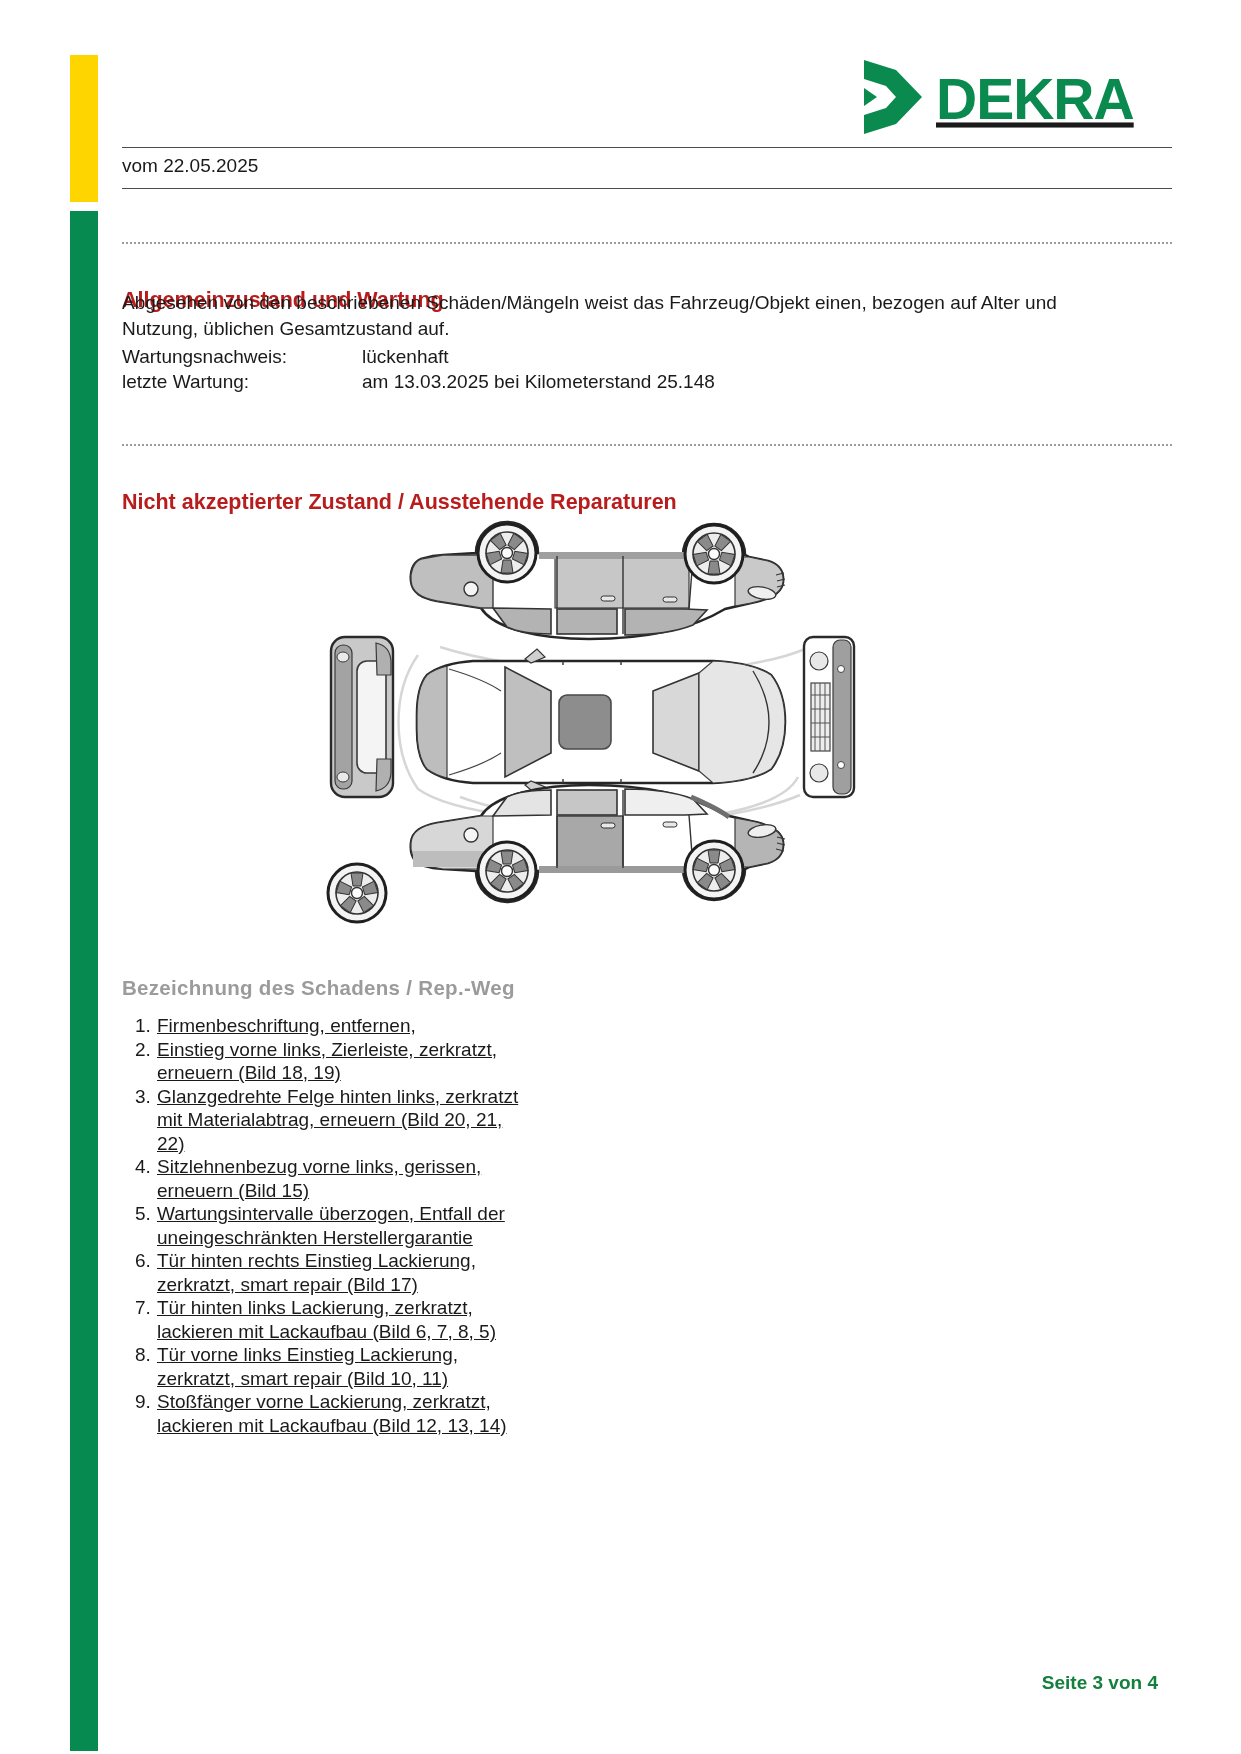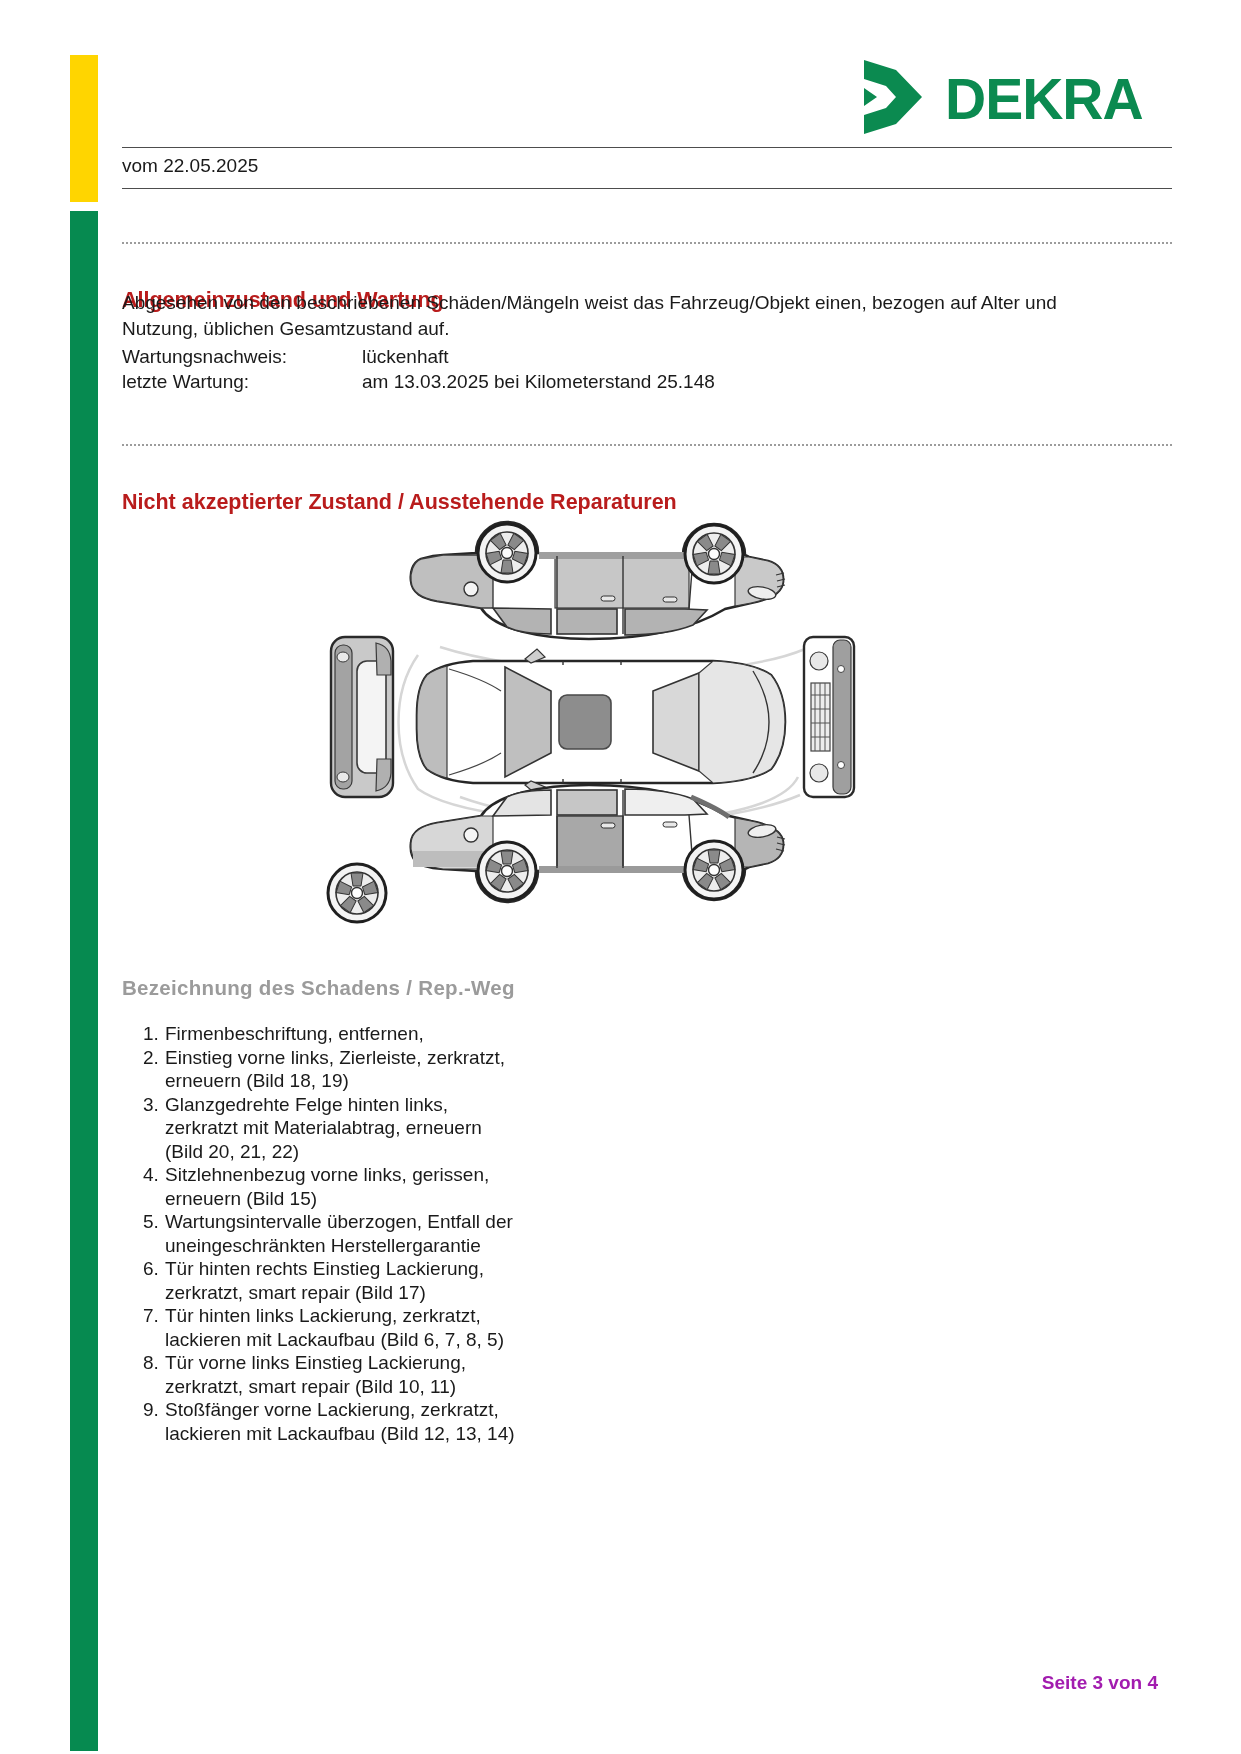--- a/index.html
+++ b/index.html
@@ -7,21 +7,21 @@
     width:1241px;height:1754px;position:relative;background:#ffffff;
     font-family:"Liberation Sans",sans-serif;color:#1a1a1a;overflow:hidden;
   }
   .abs{position:absolute;}
 
   
   .bar-yellow{left:70px;top:55px;width:28px;height:147px;background:#FFD500;}
   .bar-green{left:70px;top:211px;width:28px;height:1540px;background:#068A50;}
 
   
-  .logo{left:862px;top:58px;display:flex;align-items:center;gap:21px;}
+  .logo{left:862px;top:58px;display:flex;align-items:center;gap:12px;text-decoration:underline;}
   .logo .word{
     font-size:57px;font-weight:bold;letter-spacing:-1px;color:#0B8A50;
     line-height:1;transform:scaleY(1.02);
   }
 
   
   .rule{left:122px;width:1050px;border-top:1.6px solid #4d4d4d;height:0;}
   .rule-1{top:147px;} .rule-2{top:188px;}
   .header-row{left:122px;top:155px;width:1050px;display:flex;justify-content:space-between;
     font-size:19px;white-space:pre;}
@@ -34,25 +34,25 @@
   .h2-pos{left:122px;top:455px;}
   .h-gray{left:122px;top:976px;font-size:20.5px;font-weight:bold;color:#9b9b9b;letter-spacing:.3px;}
 
   .para{left:122px;top:290px;width:958px;font-size:19px;line-height:26px;}
 
   .kv{left:122px;top:344px;font-size:19px;line-height:25px;}
   .kv .row{display:flex;}
   .kv .k{width:240px;}
 
   .damage-list{left:128px;top:1014px;width:399px;font-size:19px;line-height:23.5px;}
-  .damage-list ol{margin:8px;padding:0 0 0 28px;}
+  .damage-list ol{margin:0;padding:0 0 0 28px;text-decoration:underline;}
   .damage-list li{margin:0;padding:0 0 0 1px;}
 
   .footer{left:122px;top:1672px;width:1036px;text-align:right;
-    font-size:19px;font-weight:bold;color:#a21caf;}
+    font-size:19px;font-weight:bold;color:#15803d;}
 </style>
 </head>
 <body>
 
 <div class="abs bar-yellow"></div>
 <div class="abs bar-green"></div>
 
 <div class="abs logo">
   <span>
     <svg width="62" height="78" viewBox="0 0 62 78">

